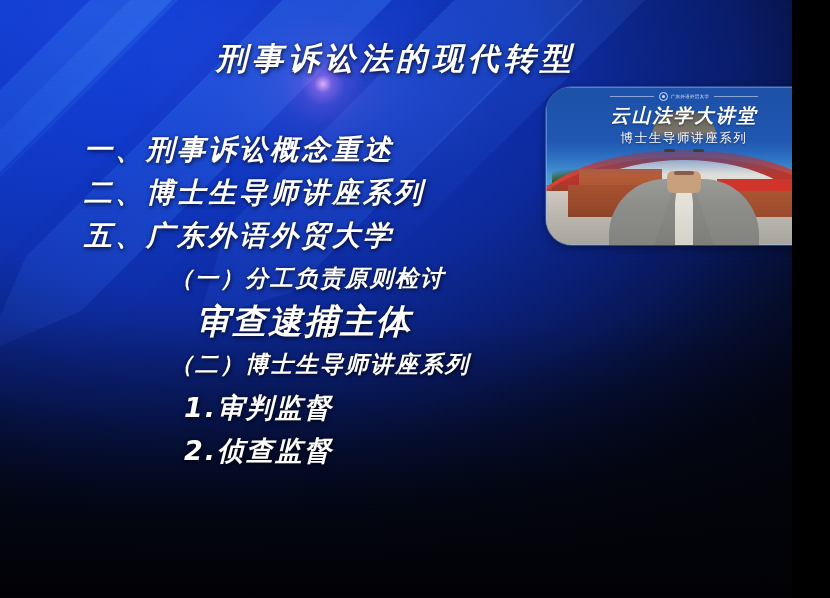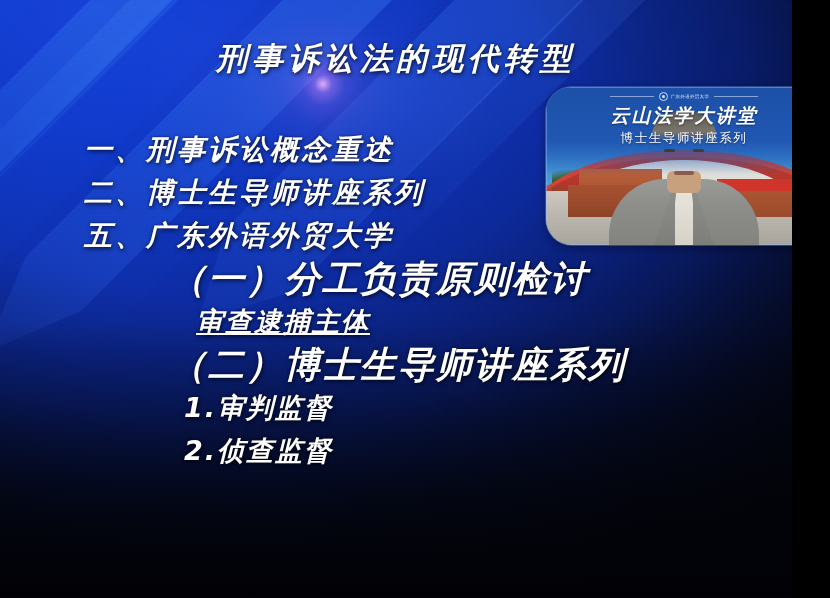--- a/index.html
+++ b/index.html
@@ -109,22 +109,22 @@
   }
   .line {
     white-space: nowrap;
     font-size: 28px;
     letter-spacing: 2px;
     line-height: 43px;
     font-style: italic;
     font-weight: 700;
   }
   .line.l1 { letter-spacing: 3px; }
-  .sub { padding-left: 86px; font-size: 36px; letter-spacing: 2px; }
-  .sub2 { padding-left: 112px; font-size: 27px; letter-spacing: 2px; text-decoration: underline; }
+  .sub { padding-left: 86px; font-size: 23px; letter-spacing: 2px; }
+  .sub2 { padding-left: 112px; font-size: 34px; letter-spacing: 2px; }
   .num { padding-left: 100px; font-size: 27px; letter-spacing: 2px; }
   .lead { display:inline-block; }
 
   
   .video {
     position: absolute;
     left: 546px; top: 87px;
     width: 276px; height: 158px;
     overflow: hidden;
     box-shadow: 0 0 0 1px rgba(120,170,255,.35), 0 2px 10px rgba(0,0,0,.45);

